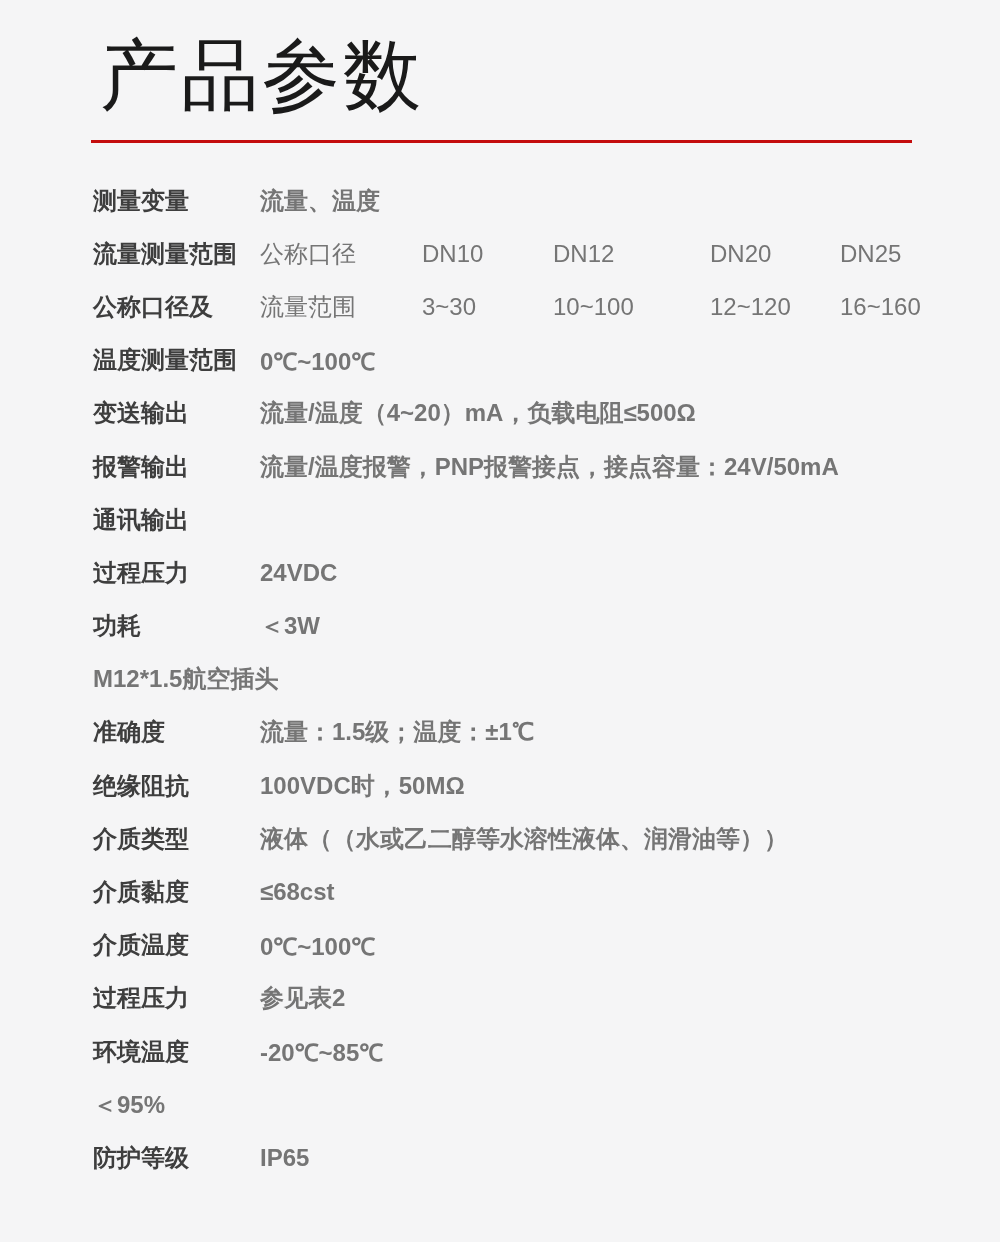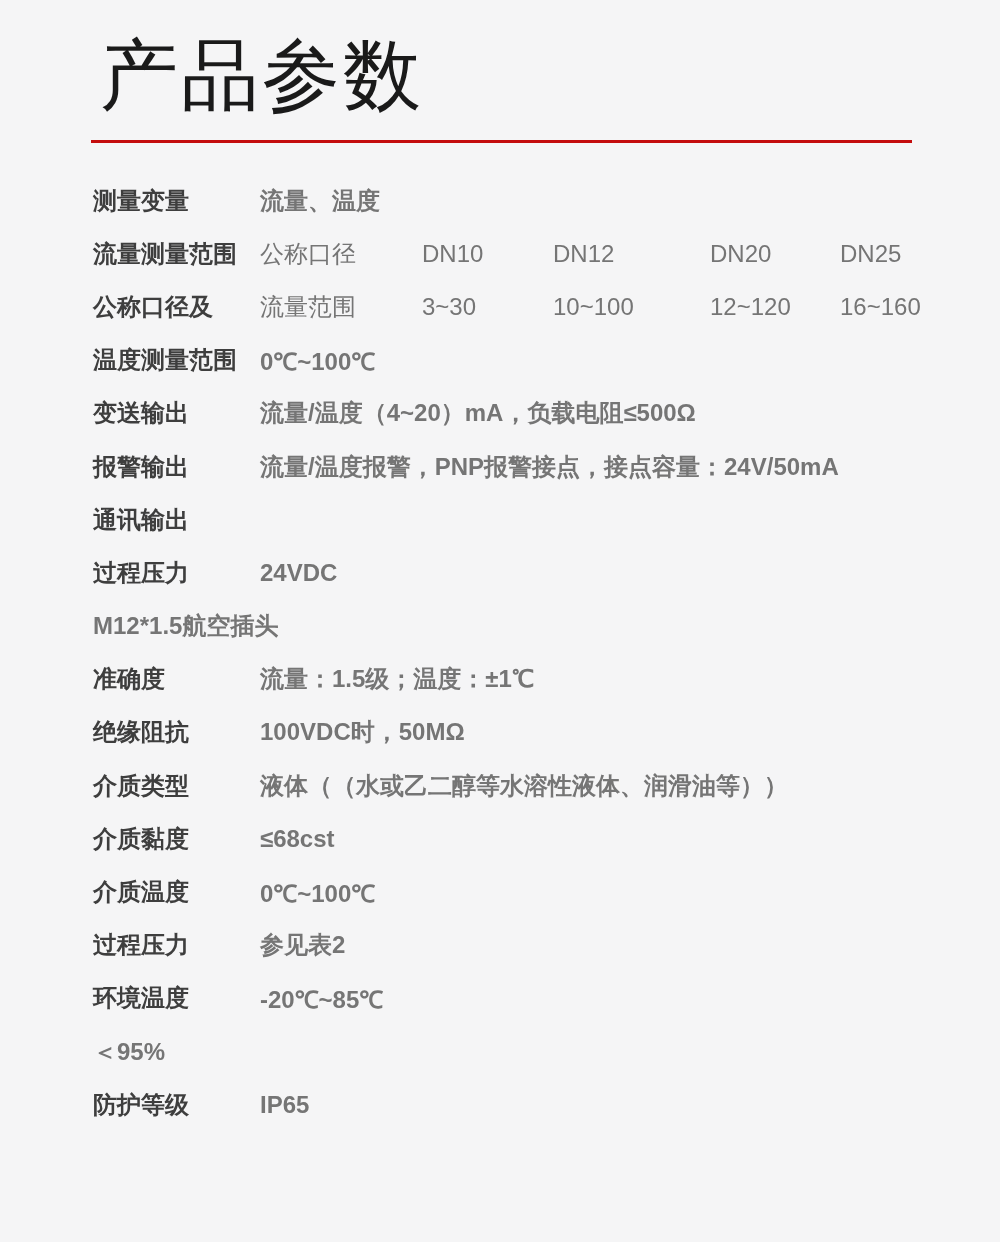--- a/index.html
+++ b/index.html
@@ -138,20 +138,24 @@
 
   <div class="row">
     <div class="label">通讯输出</div>
   </div>
 
   <div class="row">
     <div class="label">过程压力</div>
     <div class="value">24VDC</div>
   </div>
 
+  <div class="row">
+    <div class="label">功耗</div>
+    <div class="value">＜3W</div>
+  </div>
 
   <div class="row">
     <div class="value">M12*1.5航空插头</div>
   </div>
 
   <div class="row">
     <div class="label">准确度</div>
     <div class="value">流量：1.5级；温度：±1℃</div>
   </div>
 

